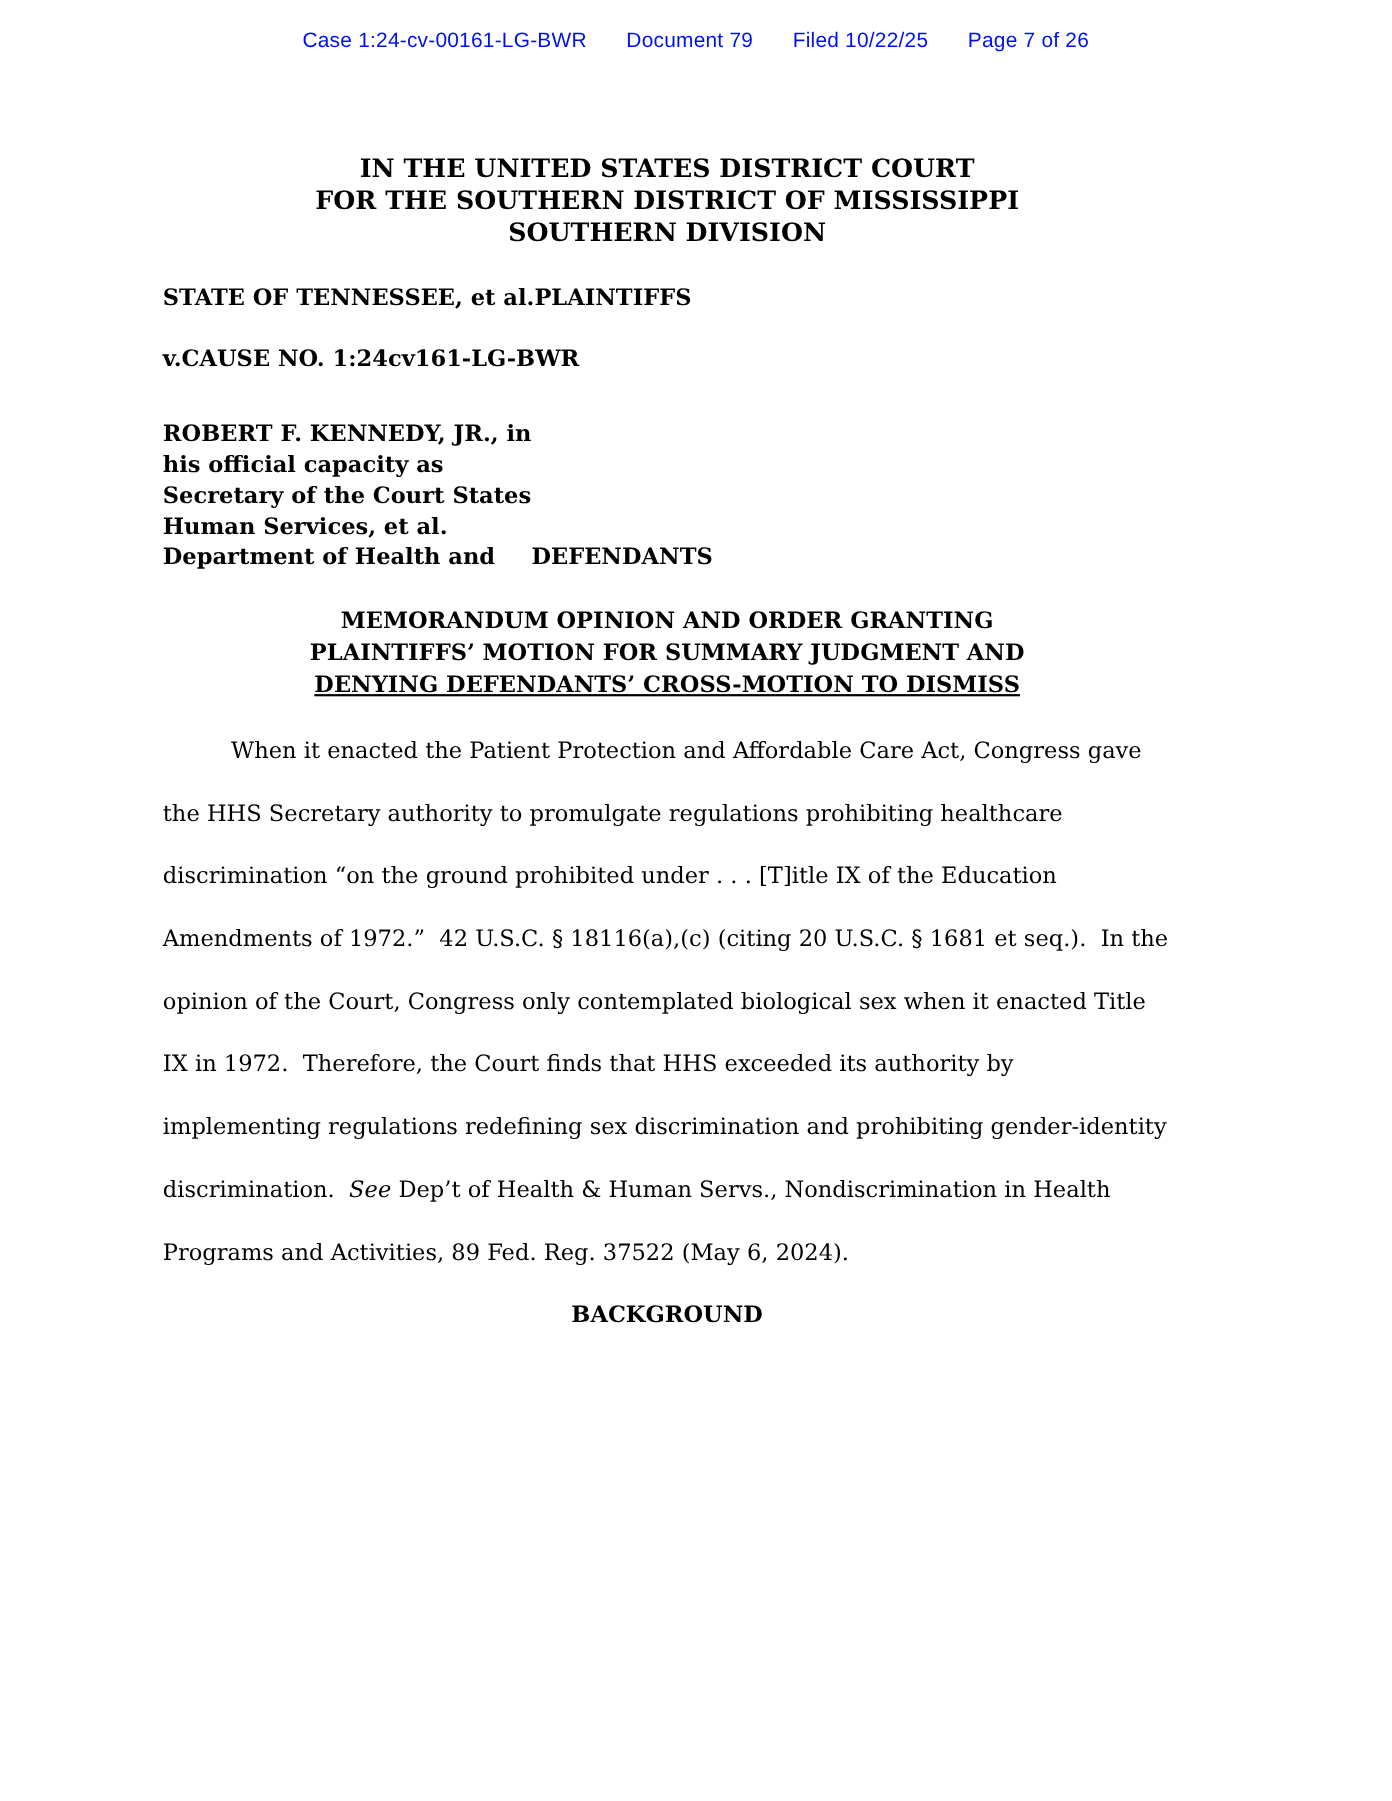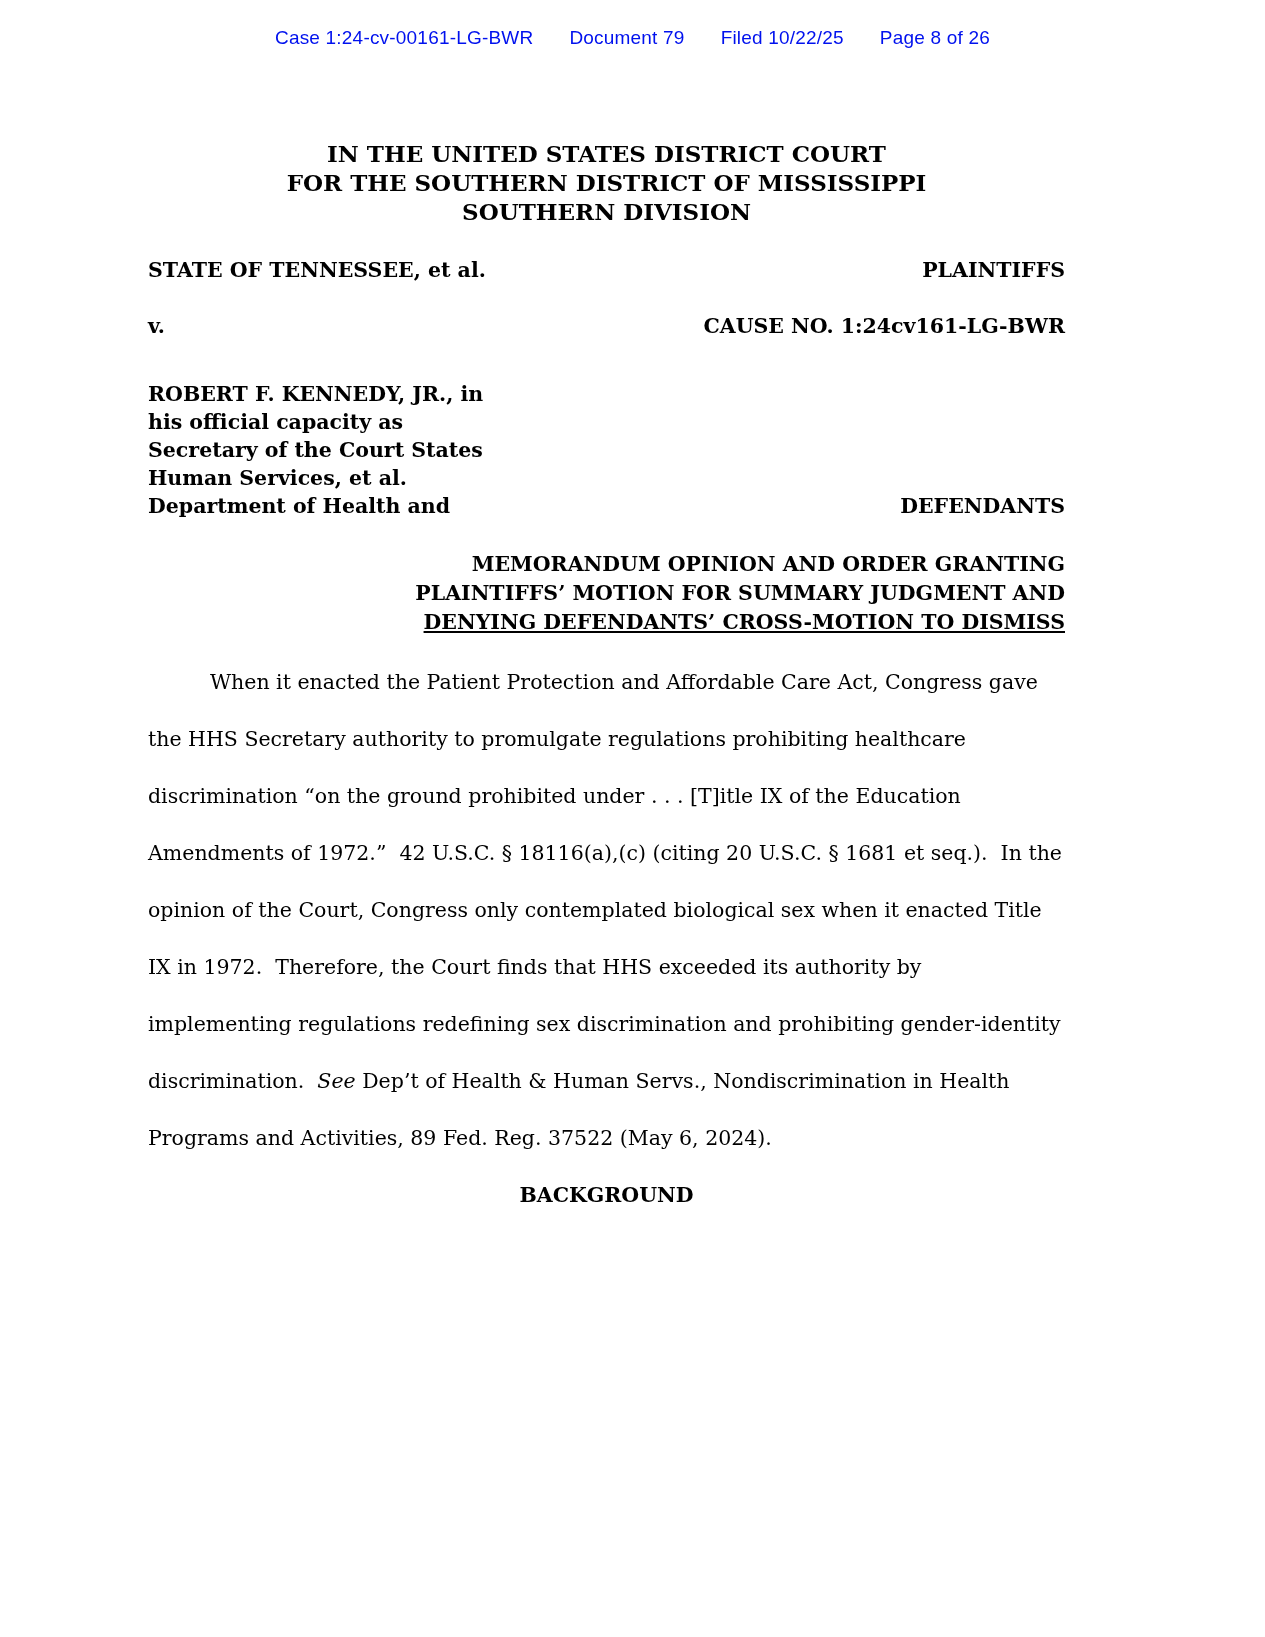--- a/index.html
+++ b/index.html
@@ -41,29 +41,29 @@
   }
 
   .caption {
     margin-top: 30px;
     font-weight: 700;
     font-size: 20.5px;
     line-height: 28px;
   }
   .caption-row {
     display: flex;
-    justify-content: space-between;
+    justify-content: flex-start;
   }
   .caption-row.vs-row { margin-top: 28px; }
   .caption-row.def-row { margin-top: 40px; align-items: flex-end; }
   .defendant-block div { line-height: 28px; }
 
   .opinion-title {
     margin-top: 30px;
-    text-align: right;
+    text-align: center;
     font-weight: 700;
     font-size: 20.5px;
     line-height: 29px;
   }
   .opinion-title .underlined { text-decoration: underline; }
 
   .body-text {
     margin-top: 17px;
     font-size: 20.5px;
     line-height: 57px;
@@ -84,21 +84,21 @@
 </style>
 </head>
 <body>
 
 <div class="page">
 
   <header class="stamp" style="color: rgb(0, 17, 238);">
     <span>Case 1:24-cv-00161-LG-BWR</span>
     <span>Document 79</span>
     <span>Filed 10/22/25</span>
-    <span>Page 8 of 26</span>
+    <span>Page 7 of 26</span>
   </header>
 
   <div class="content">
 
     <div class="court-heading">
       <div>IN THE UNITED STATES DISTRICT COURT</div>
       <div>FOR THE SOUTHERN DISTRICT OF MISSISSIPPI</div>
       <div>SOUTHERN DIVISION</div>
     </div>
 

